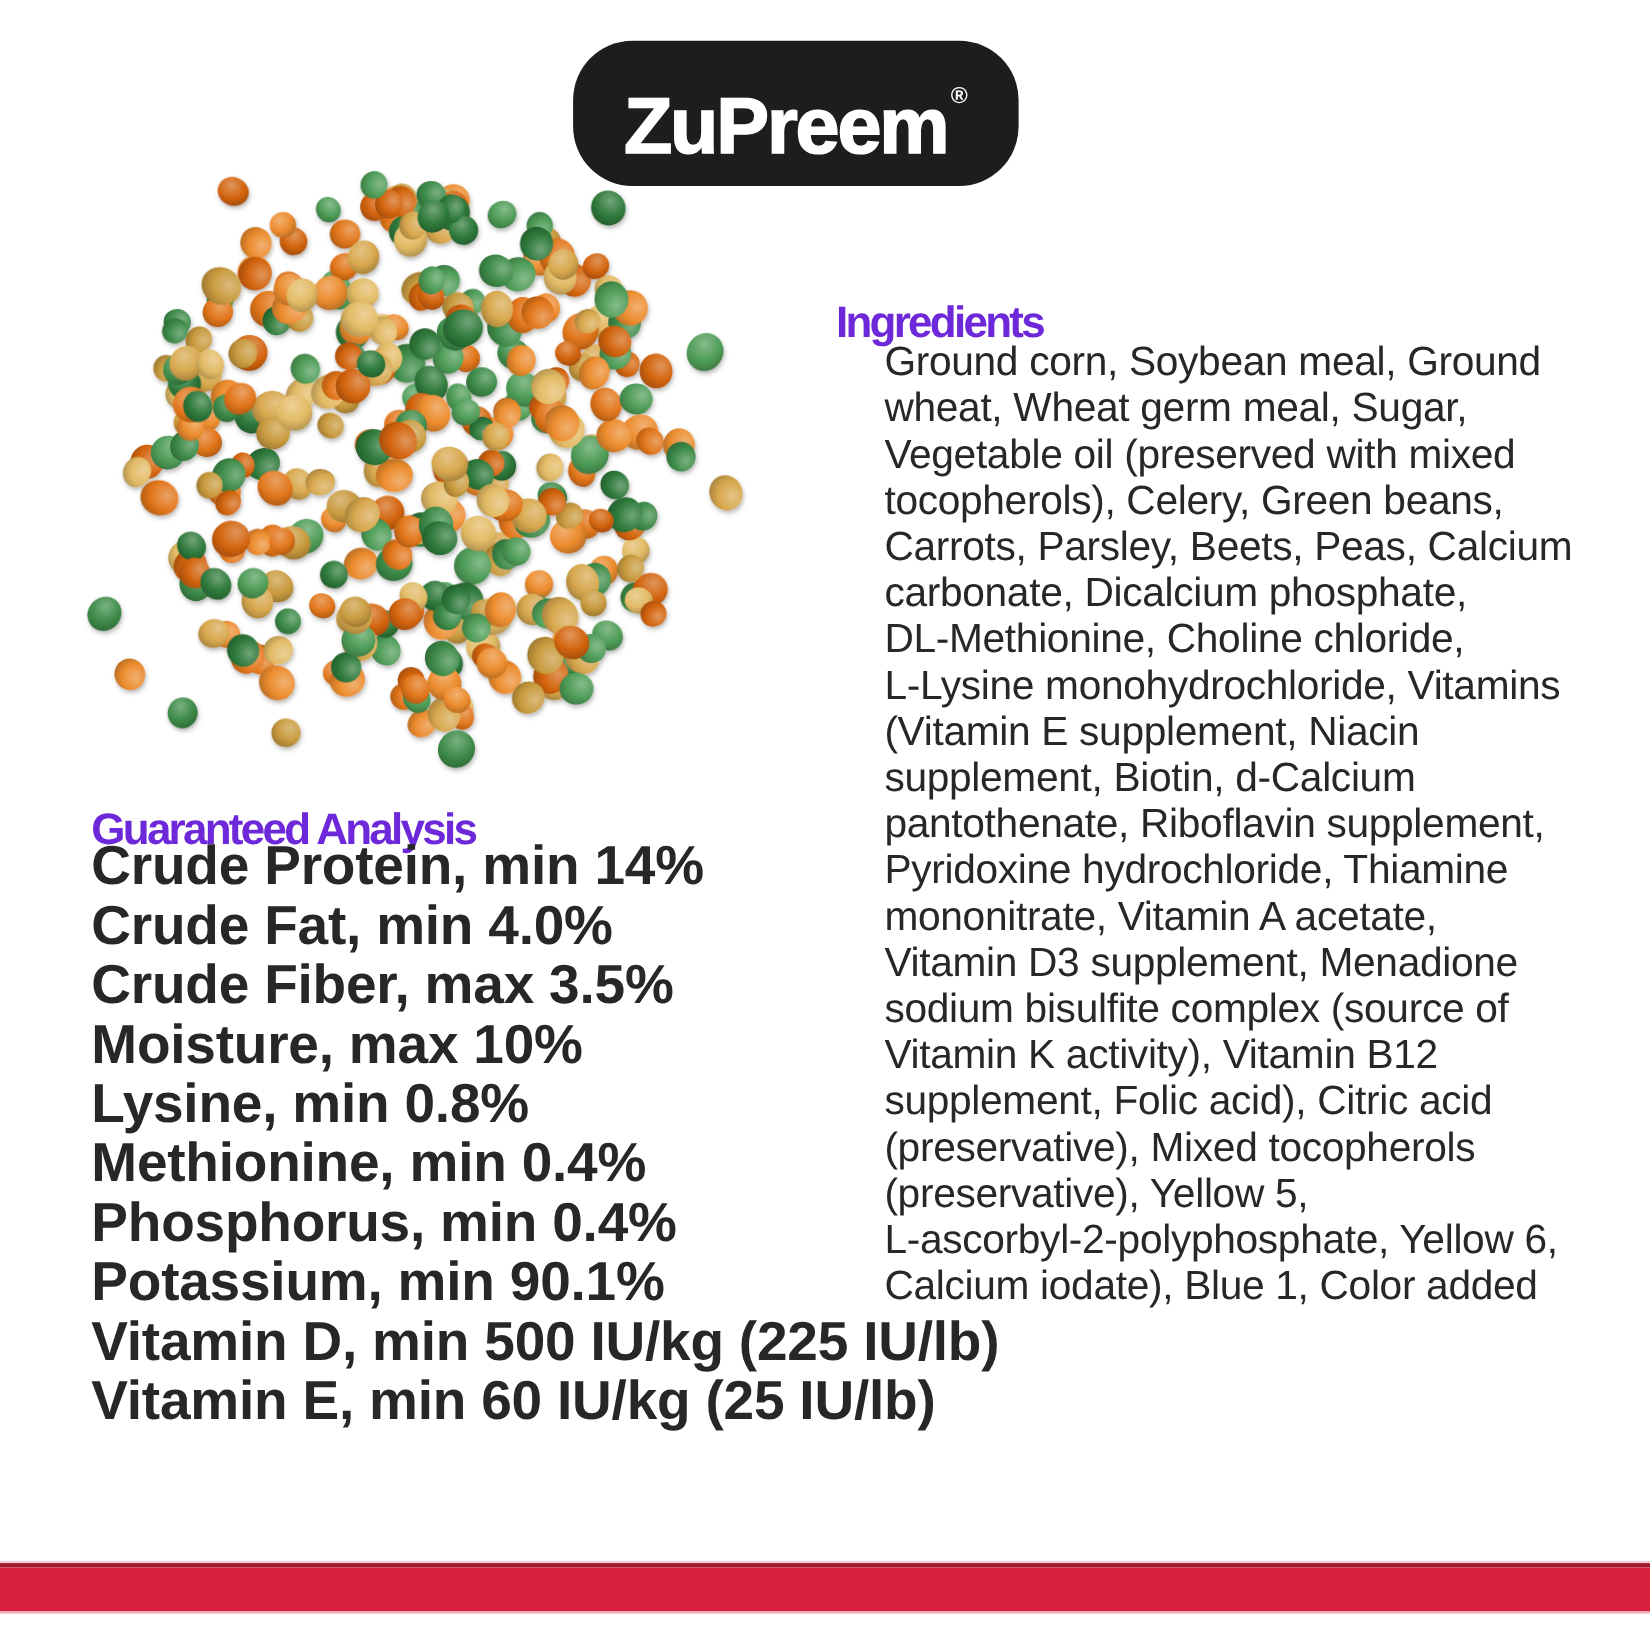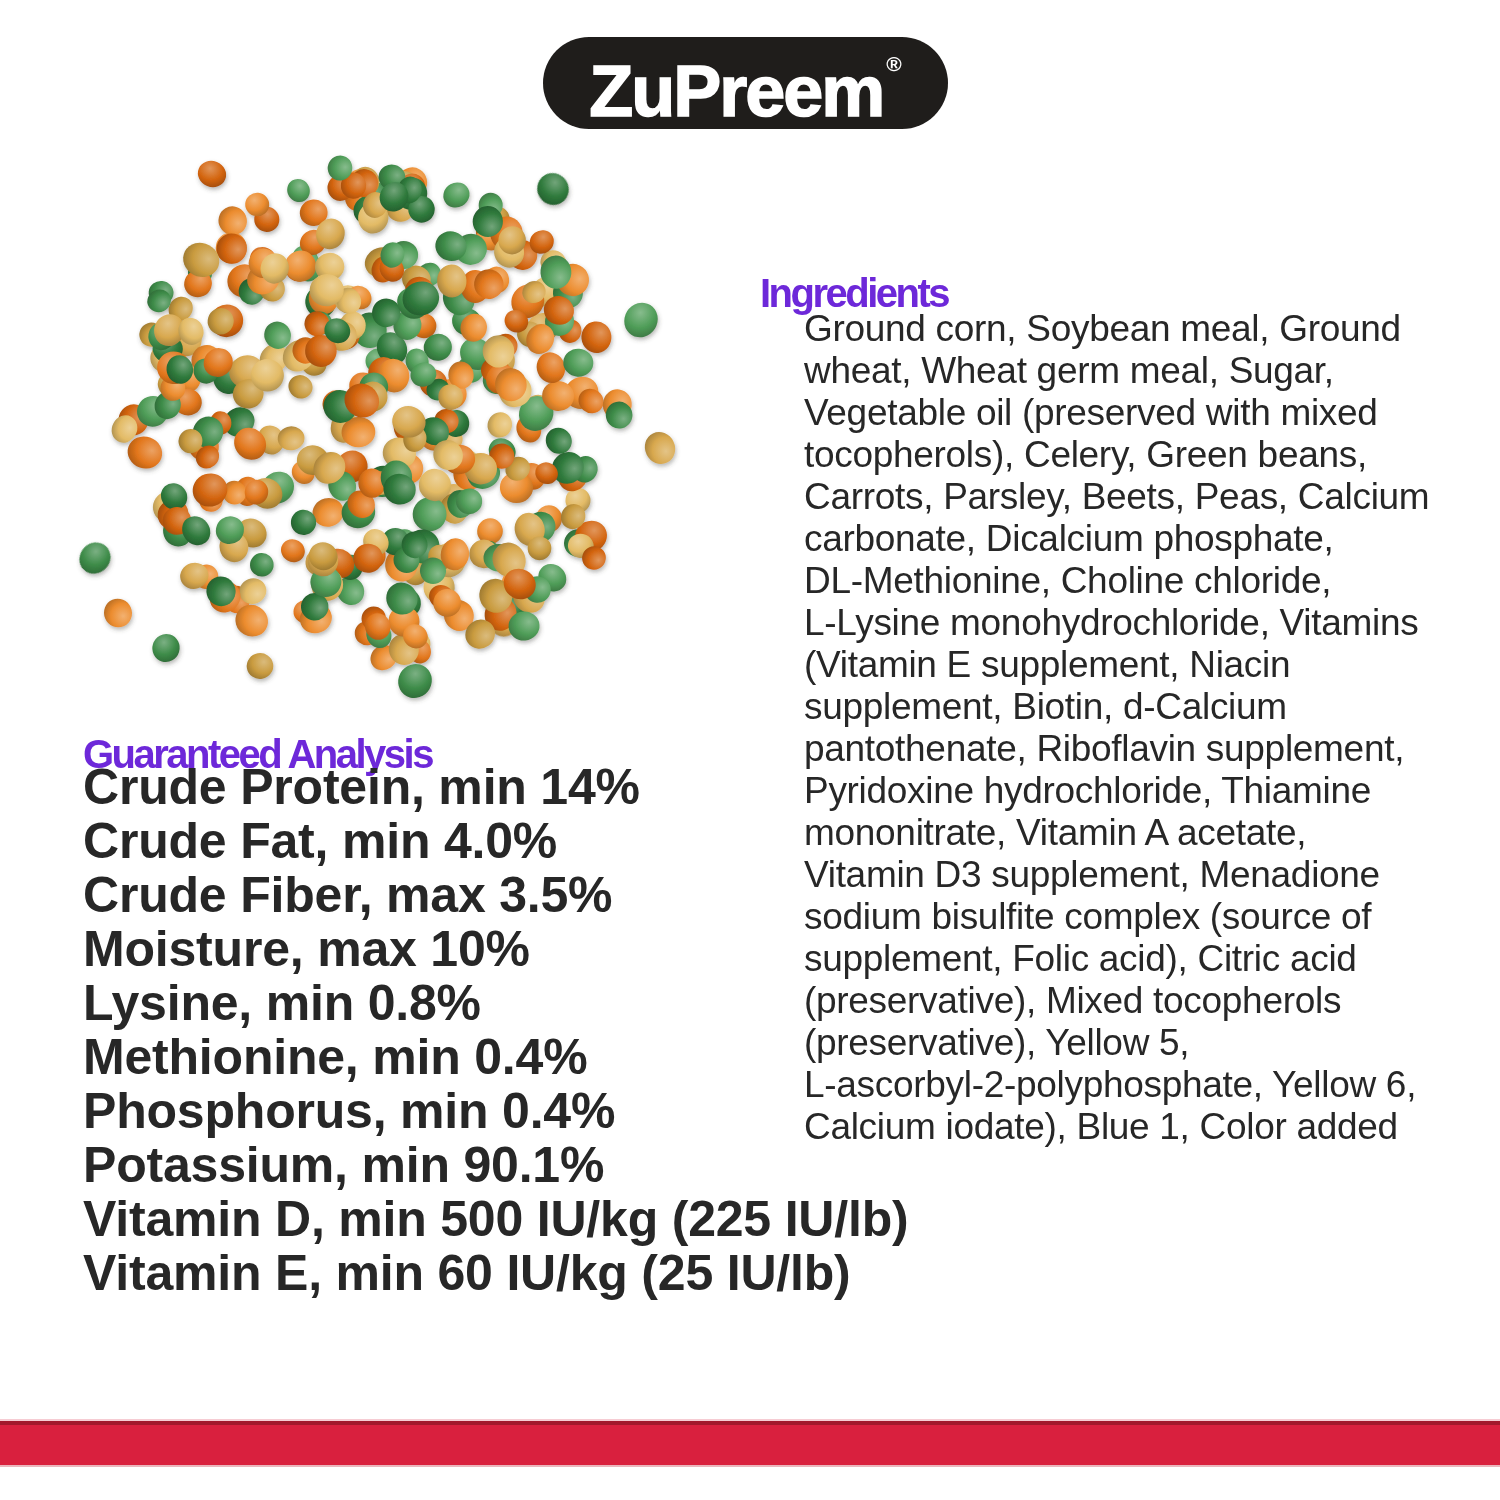--- a/index.html
+++ b/index.html
@@ -2,22 +2,22 @@
 <html><head>
 <meta charset="utf-8">
 <style>
   html,body{margin:0;padding:0;background:#ffffff;}
   .canvas{
     position:relative;width:1500px;height:1500px;background:#ffffff;
     font-family:"Liberation Sans","DejaVu Sans",sans-serif;overflow:hidden;
   }
   
   .logo{
-    position:absolute;left:543px;top:37px;width:405px;height:92px;
-    border-radius:54px;display:flex;align-items:flex-start;justify-content:center;
+    position:absolute;left:521px;top:37px;width:405px;height:132px;
+    border-radius:54px;display:flex;align-items:flex-end;justify-content:center;
   }
   .logo-inner{position:relative;display:flex;align-items:flex-start;}
   .logo-text{
     font-size:72px;font-weight:bold;letter-spacing:-2px;line-height:108px;
     -webkit-text-stroke:1.5px #ffffff;
   }
   .logo-reg{
     font-size:21px;font-weight:bold;margin-left:3px;margin-top:16px;line-height:21px;
   }
   
@@ -480,20 +480,21 @@
       <div class="ing-line">carbonate, Dicalcium phosphate,</div>
       <div class="ing-line">DL-Methionine, Choline chloride,</div>
       <div class="ing-line">L-Lysine monohydrochloride, Vitamins</div>
       <div class="ing-line">(Vitamin E supplement, Niacin</div>
       <div class="ing-line">supplement, Biotin, d-Calcium</div>
       <div class="ing-line">pantothenate, Riboflavin supplement,</div>
       <div class="ing-line">Pyridoxine hydrochloride, Thiamine</div>
       <div class="ing-line">mononitrate, Vitamin A acetate,</div>
       <div class="ing-line">Vitamin D3 supplement, Menadione</div>
       <div class="ing-line">sodium bisulfite complex (source of</div>
+      <div class="ing-line">Vitamin K activity), Vitamin B12</div>
       <div class="ing-line">supplement, Folic acid), Citric acid</div>
       <div class="ing-line">(preservative), Mixed tocopherols</div>
       <div class="ing-line">(preservative), Yellow 5,</div>
       <div class="ing-line">L-ascorbyl-2-polyphosphate, Yellow 6,</div>
       <div class="ing-line">Calcium iodate), Blue 1, Color added</div>
     </div>
 
   <div class="footer-bar">
     <div class="edge-hl" style="background-color: rgb(246, 204, 211);"></div>
     <div class="edge-dk" style="background-color: rgb(162, 24, 44);"></div>

